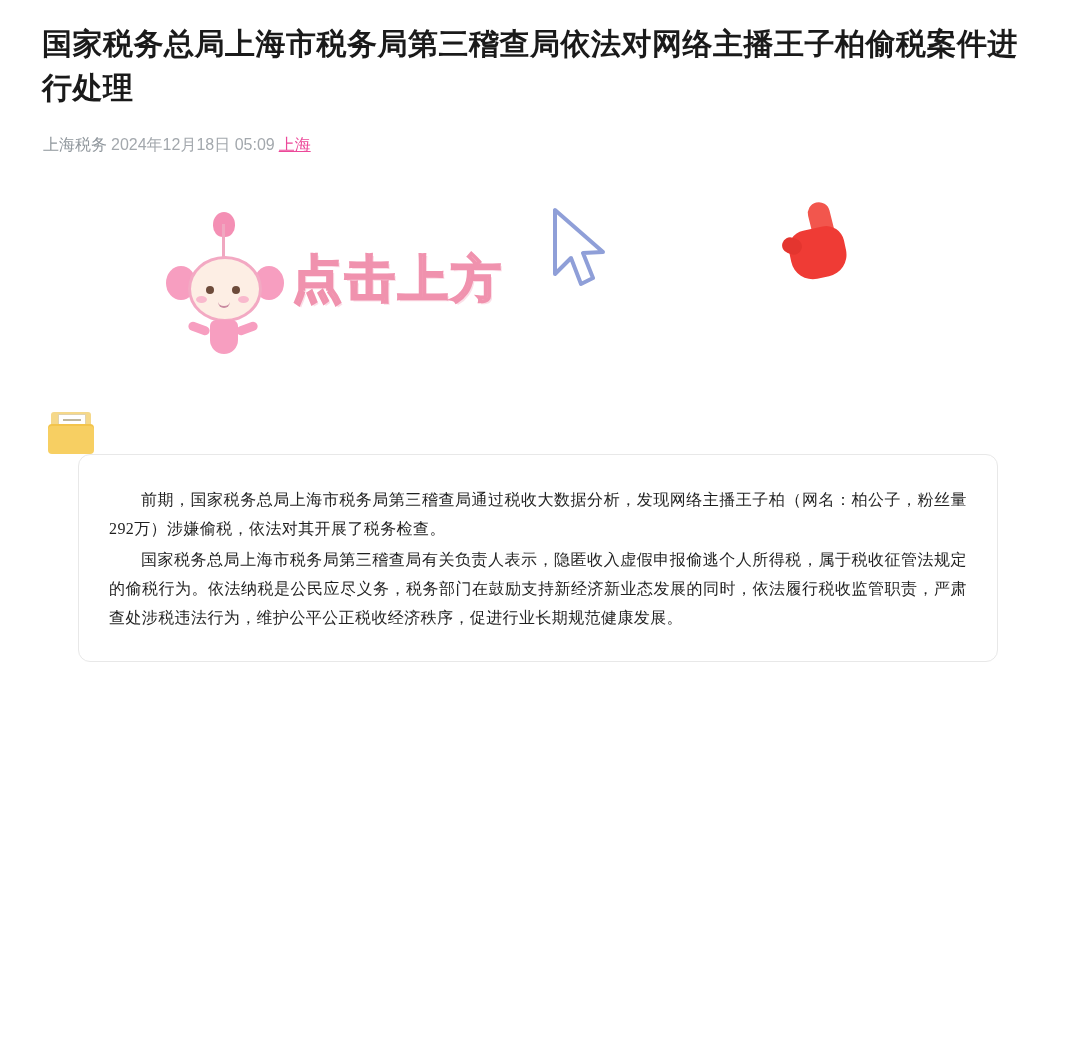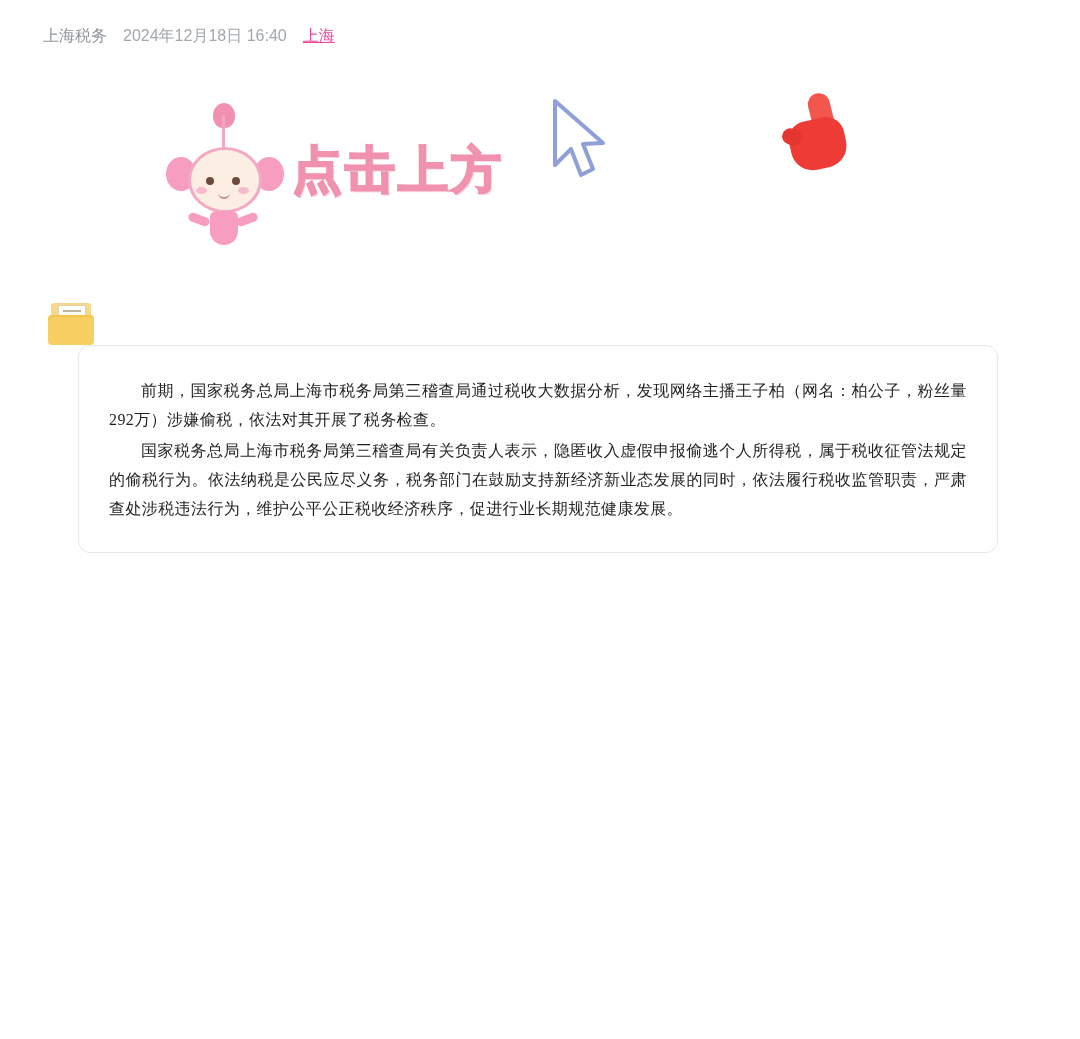--- a/index.html
+++ b/index.html
@@ -31,21 +31,21 @@
     letter-spacing: 0.5px;
     padding-top: 22px;
     margin: 0 0 0 2px;
     max-width: 1000px;
   }
   .meta-row {
     margin-top: 26px;
     margin-left: 3px;
     display: flex;
     align-items: flex-start;
-    gap: 16px;
+    gap: 4px;
     font-size: 16px;
     color: #9aa0a6;
     font-family: "Liberation Sans", sans-serif;
   }
   .meta-source {
     color: #8f969c;
   }
   .meta-date { color: #a3a8ad; }
   .meta-loc { color: #ec4899; text-decoration: underline; }
 
@@ -300,24 +300,25 @@
     text-align: justify;
     text-indent: 2em;
     letter-spacing: 0.4px;
   }
 </style>
 </head>
 <body>
 
 <div class="page">
 
+  <h1 class="article-title">国家税务总局上海市税务局第三稽查局依法对网络主播王子柏偷税案件进行处理</h1>
 
   <div class="meta-row">
     <span class="meta-source">上海税务</span>
-    <span class="meta-date">2024年12月18日 16:40</span>
+    <span class="meta-date">2024年12月18日 05:09</span>
     <span class="meta-loc">上海</span>
   </div>
 
   <div class="banner">
     <div class="banner-inner">
 
       <div class="mascot">
         <div class="antenna-ball"></div>
         <div class="antenna"></div>
         <div class="hair-l"></div>

